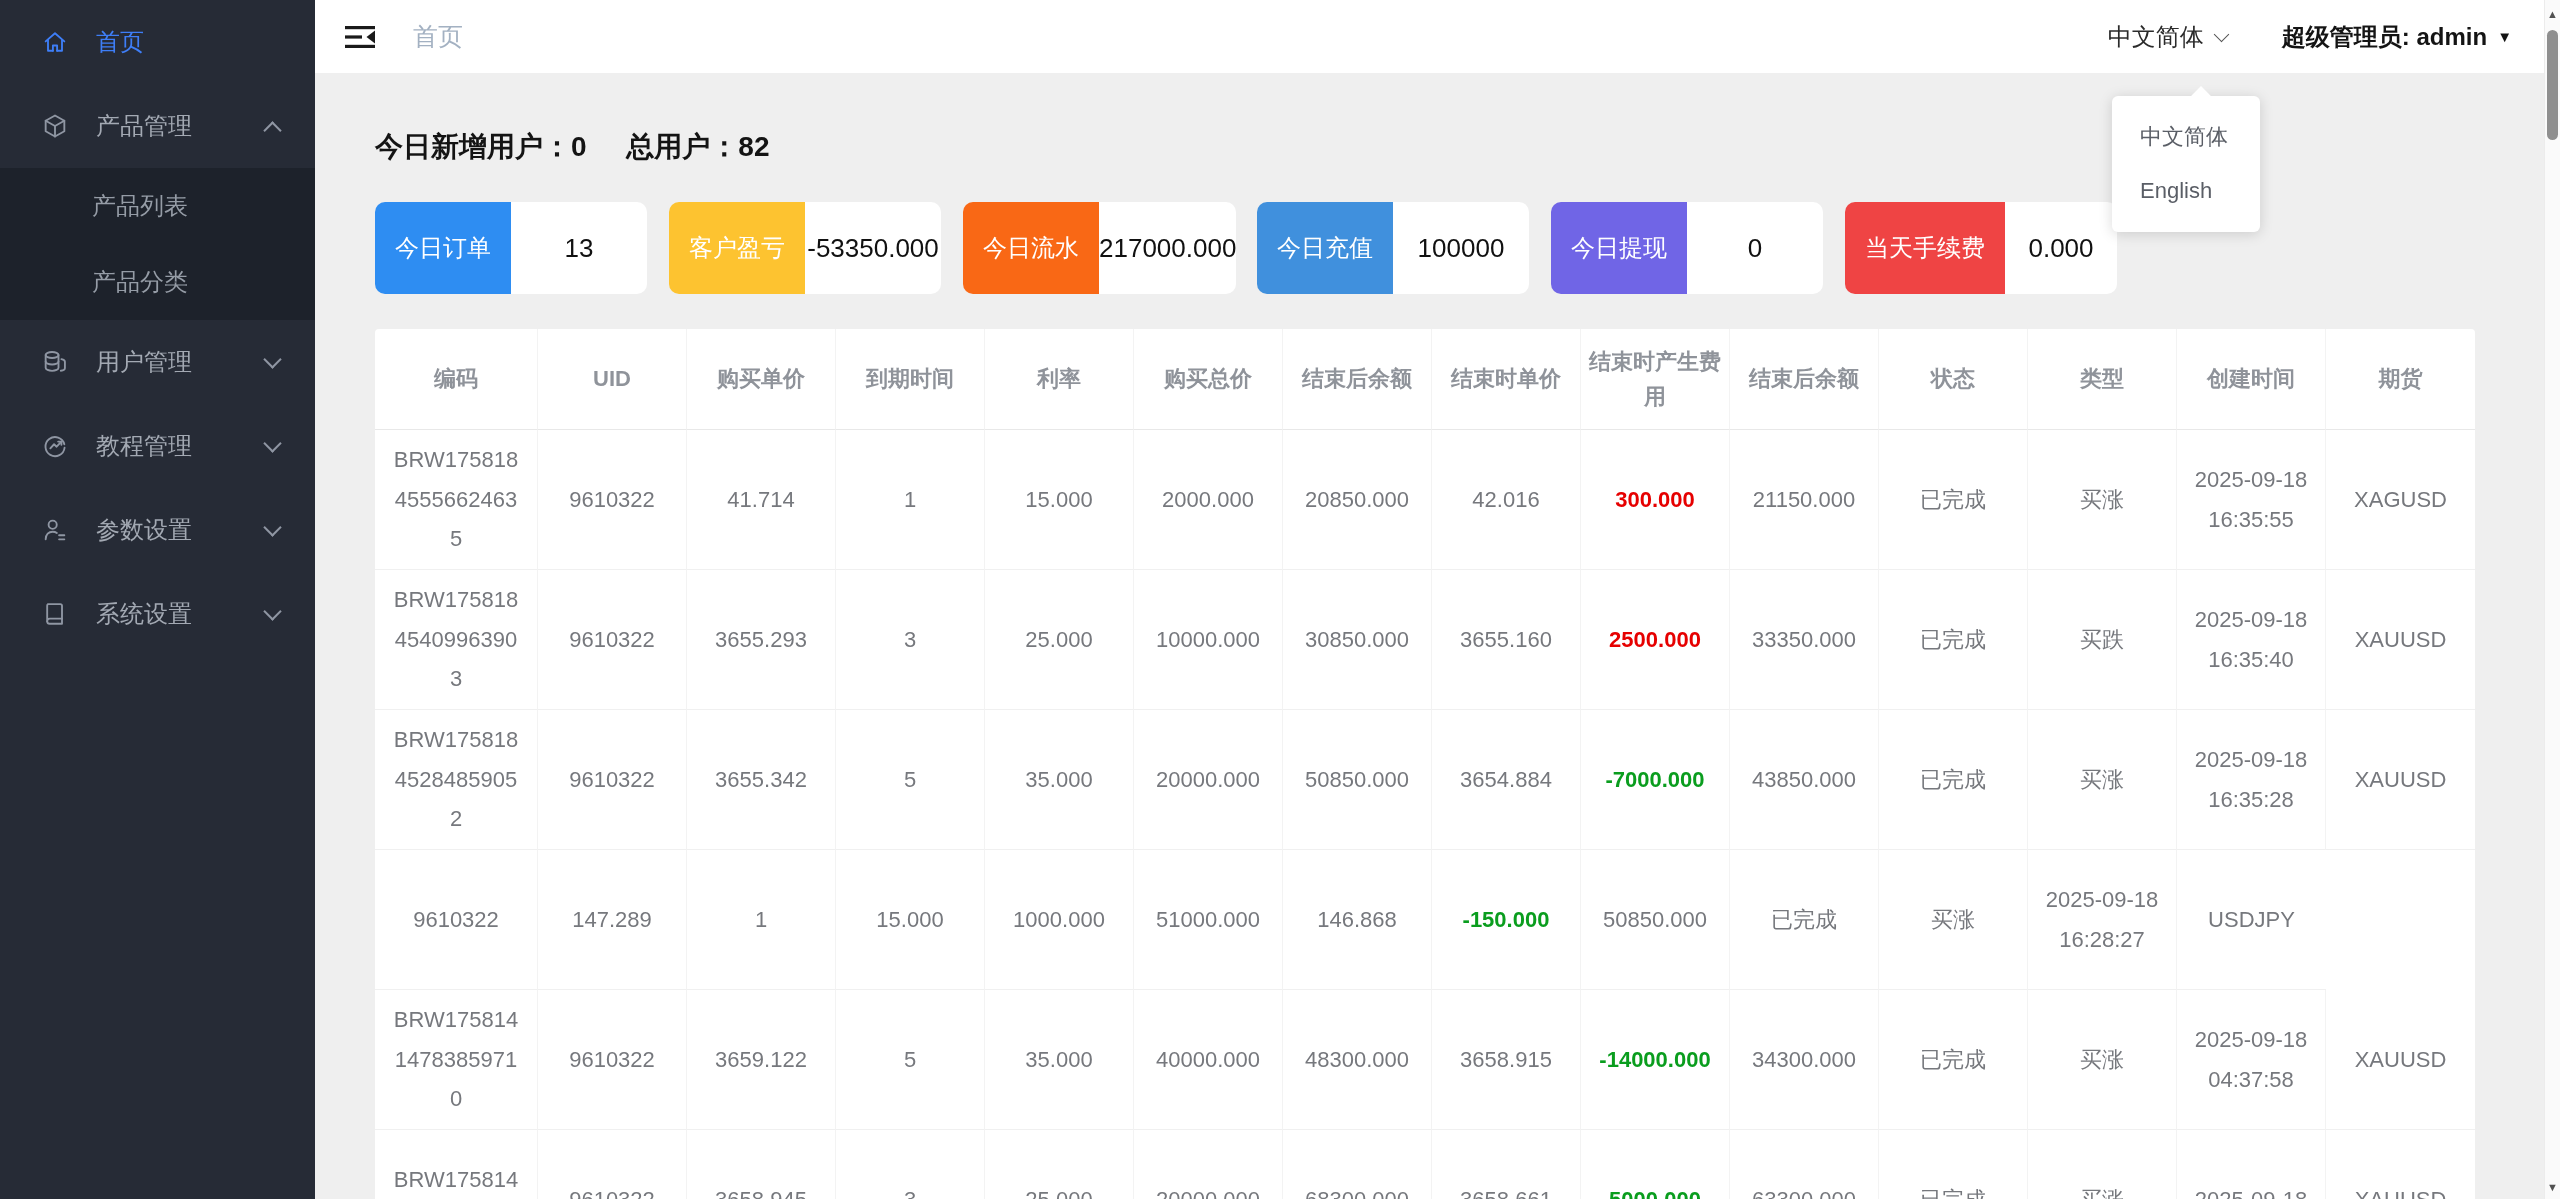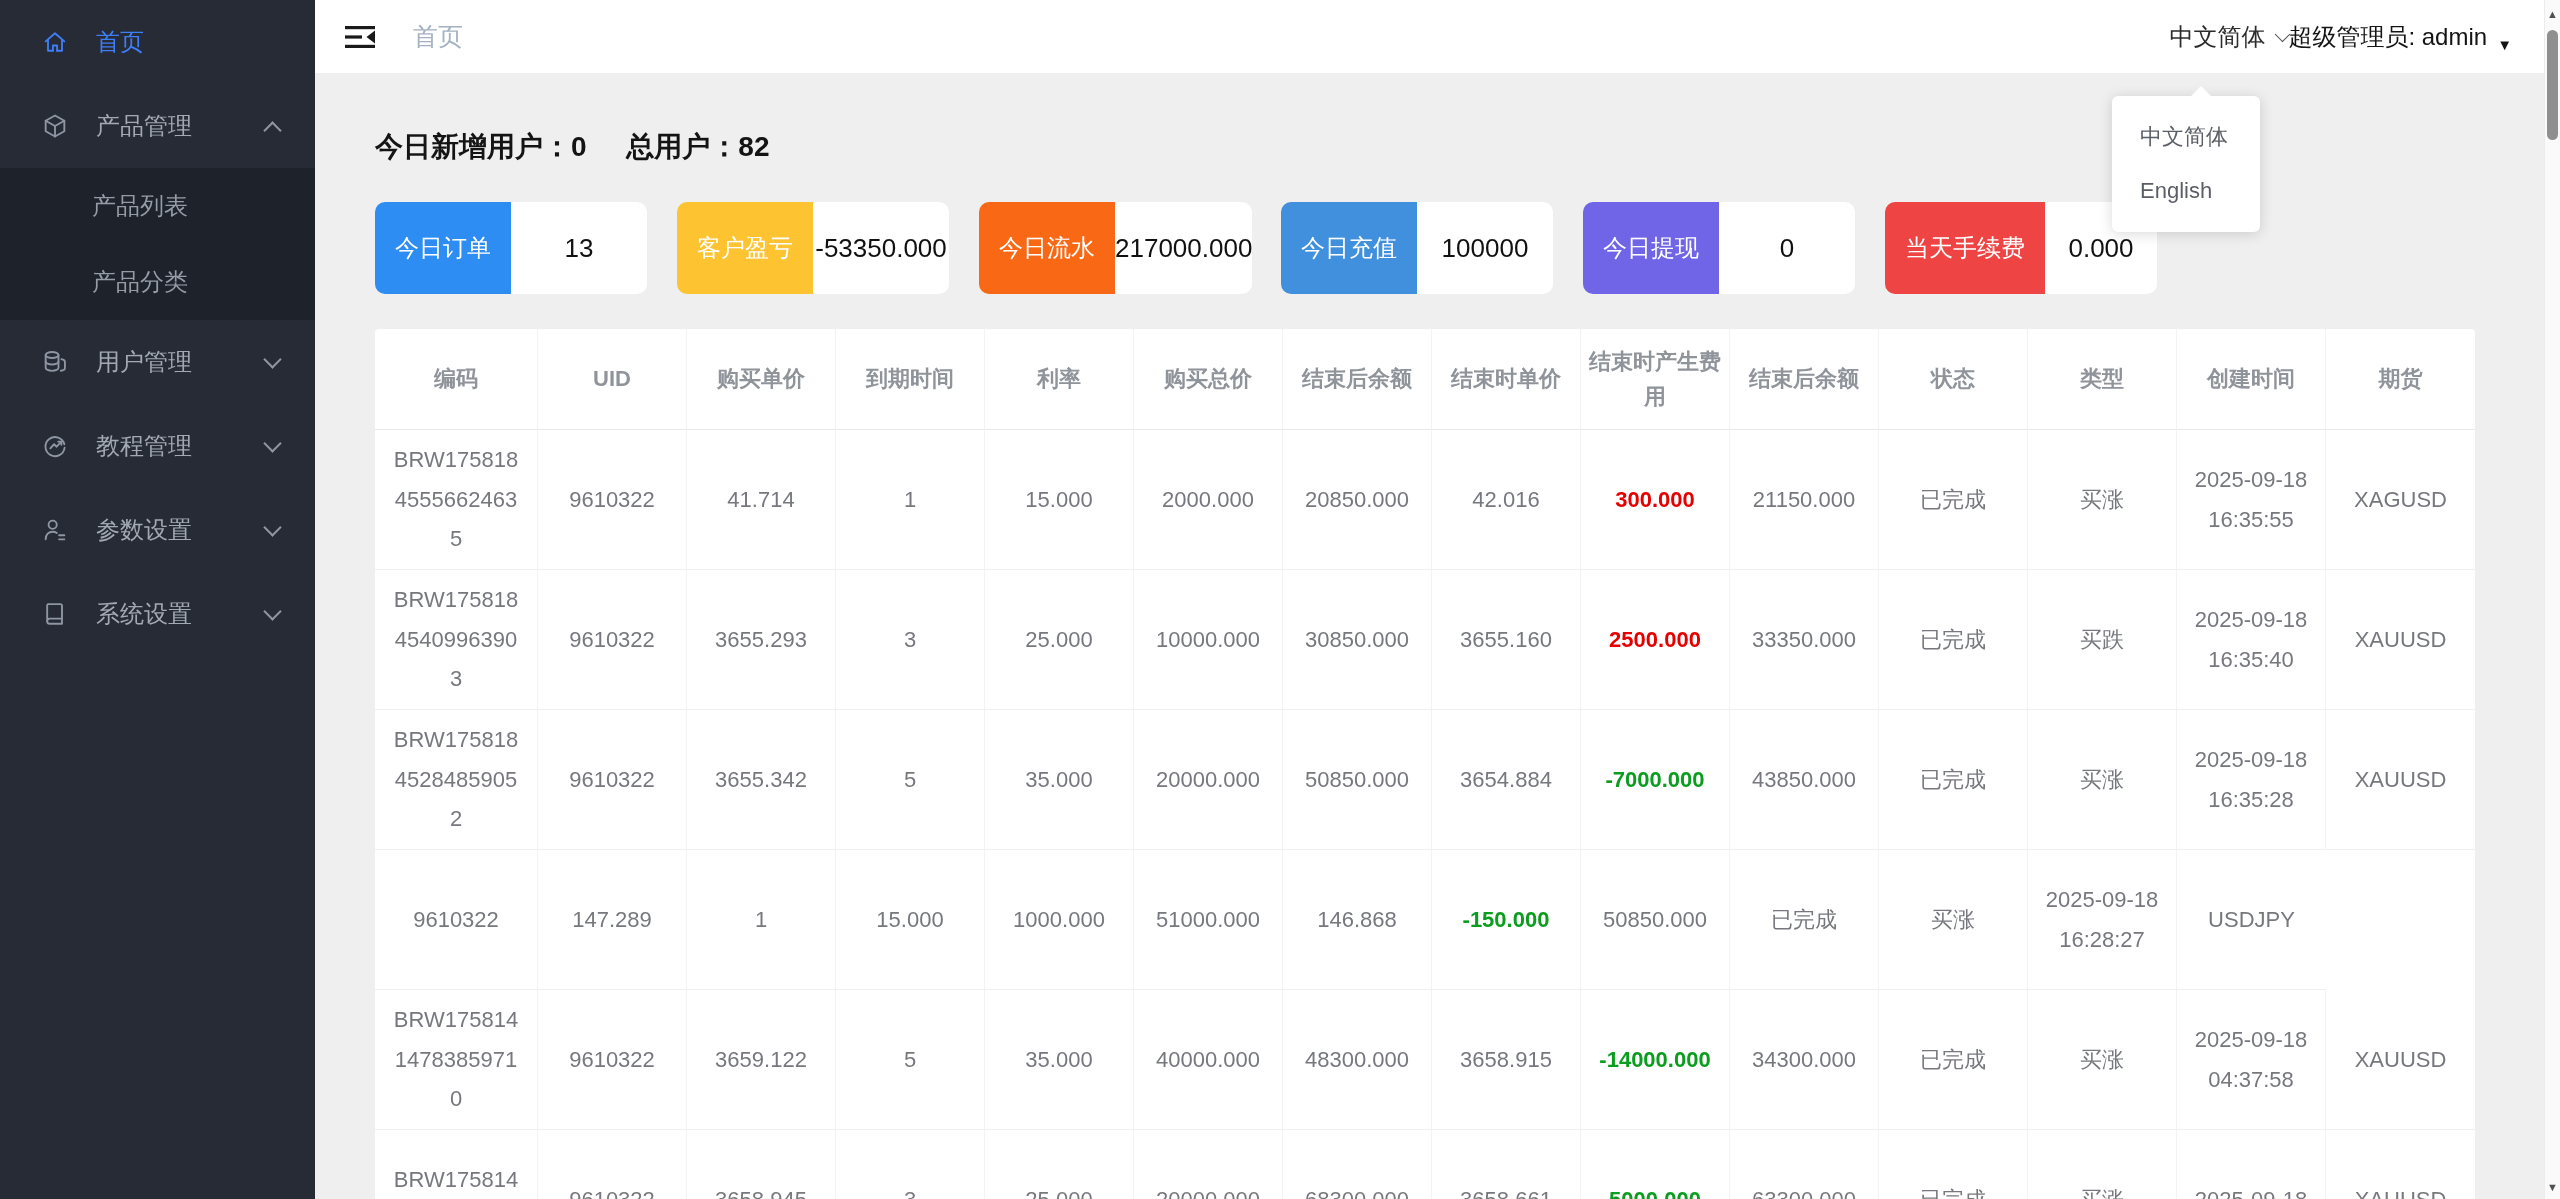--- a/index.html
+++ b/index.html
@@ -19,34 +19,34 @@
   .sub-item{height:76px;display:flex;align-items:center;padding-left:92px;font-size:24px;color:#959ca6;cursor:pointer;}
   svg.sicon{stroke:#8f96a3;fill:none;stroke-width:1.6;stroke-linecap:round;stroke-linejoin:round;}
   .side-item.active svg.sicon{stroke:#3e7ef7;}
   
   .topbar{position:absolute;left:315px;top:0;width:2245px;height:73px;background:#ffffff;display:flex;align-items:center;}
   .hamburger{margin-left:30px;cursor:pointer;display:flex;align-items:center;}
   .breadcrumb{margin-left:36px;font-size:25px;color:#a3b1c2;cursor:pointer;}
   .top-right{margin-left:auto;display:flex;align-items:center;padding-right:48px;}
   .lang-trigger{display:flex;align-items:center;font-size:24px;color:#2b2b2b;cursor:pointer;}
   .lang-chev{width:10px;height:10px;border-right:1.5px solid #555;border-bottom:1.5px solid #555;transform:rotate(45deg);margin:-4px 0 0 12px;}
-  .admin-trigger{display:flex;align-items:flex-end;font-size:24px;font-weight:400;color:#141414;cursor:pointer;}
+  .admin-trigger{display:flex;align-items:center;margin-left:55px;font-size:24px;font-weight:700;color:#141414;cursor:pointer;}
   .admin-caret{font-size:15px;color:#141414;margin-left:10px;}
   
   .lang-menu{position:absolute;left:2112px;top:96px;width:148px;background:#fff;border-radius:6px;
     box-shadow:0 2px 14px rgba(0,0,0,0.15);z-index:20;padding:14px 0;}
   .lang-menu::before{content:"";position:absolute;top:-7px;left:82px;width:14px;height:14px;background:#fff;transform:rotate(45deg);}
   .lang-item{height:54px;display:flex;align-items:center;padding-left:28px;font-size:22px;color:#5a5e66;cursor:pointer;}
   
   .main{position:absolute;left:315px;top:73px;width:2245px;height:1126px;background:#efefef;padding:0;}
   .stats{margin:55px 0 0 60px;font-size:28px;font-weight:600;color:#141414;}
   .stats .gap{display:inline-block;width:32px;}
   
   .cards{display:flex;margin:36px 0 0 60px;}
-  .card{display:flex;height:92px;width:272px;margin-right:30px;border-radius:10px;flex:0 0 auto;}
+  .card{display:flex;height:92px;width:272px;margin-right:22px;border-radius:10px;flex:0 0 auto;}
   .card-label{display:flex;align-items:center;justify-content:center;padding:0 20px;border-radius:10px 0 0 10px;
     color:#fff;font-size:24px;white-space:nowrap;}
   .card-value{flex:1;background:#fff;border-radius:0 10px 10px 0;display:flex;align-items:center;justify-content:center;
     font-size:26px;color:#111;}
   
   .table{margin:35px 0 0 60px;width:2100px;background:#fff;border-radius:4px;}
   .grid{display:grid;grid-template-columns:163px repeat(13,149px);}
   .hcell{height:101px;display:flex;align-items:center;justify-content:center;text-align:center;
     font-size:22px;font-weight:700;color:#8f939a;border-right:1px solid #f3f3f3;border-bottom:1px solid #e8e8e8;
     padding:0 8px;box-sizing:border-box;line-height:1.6;}

